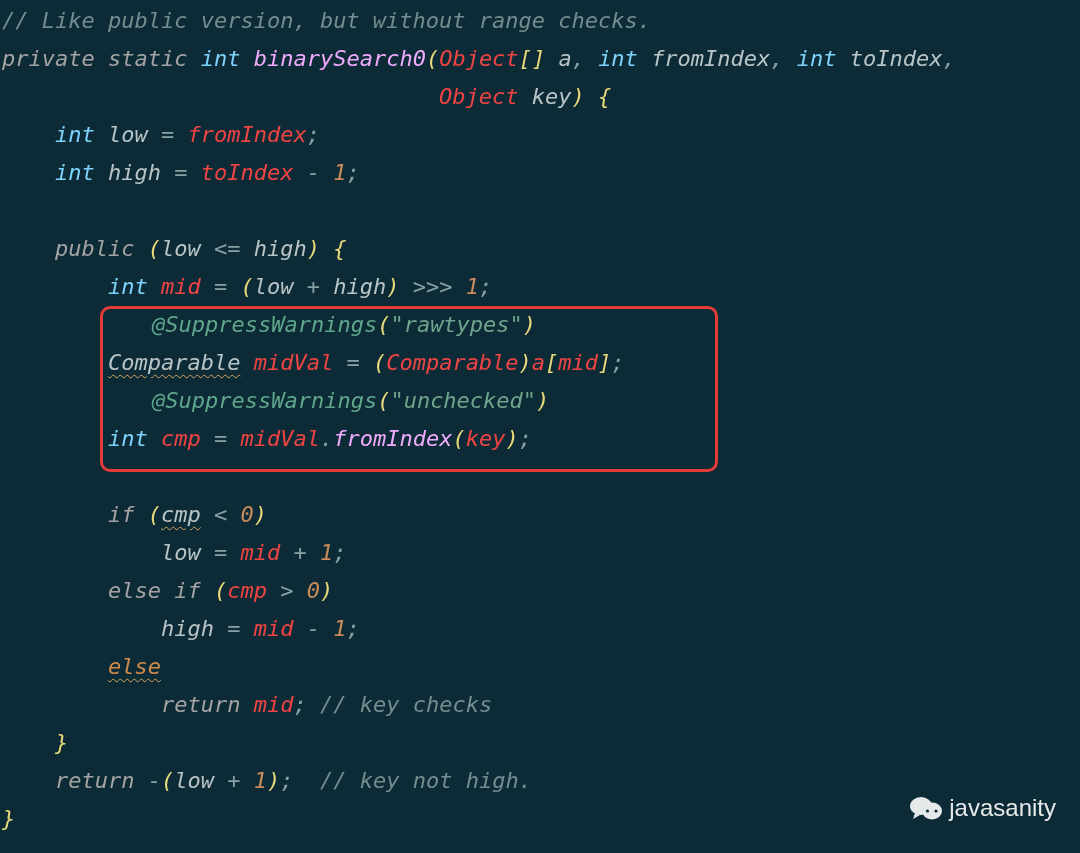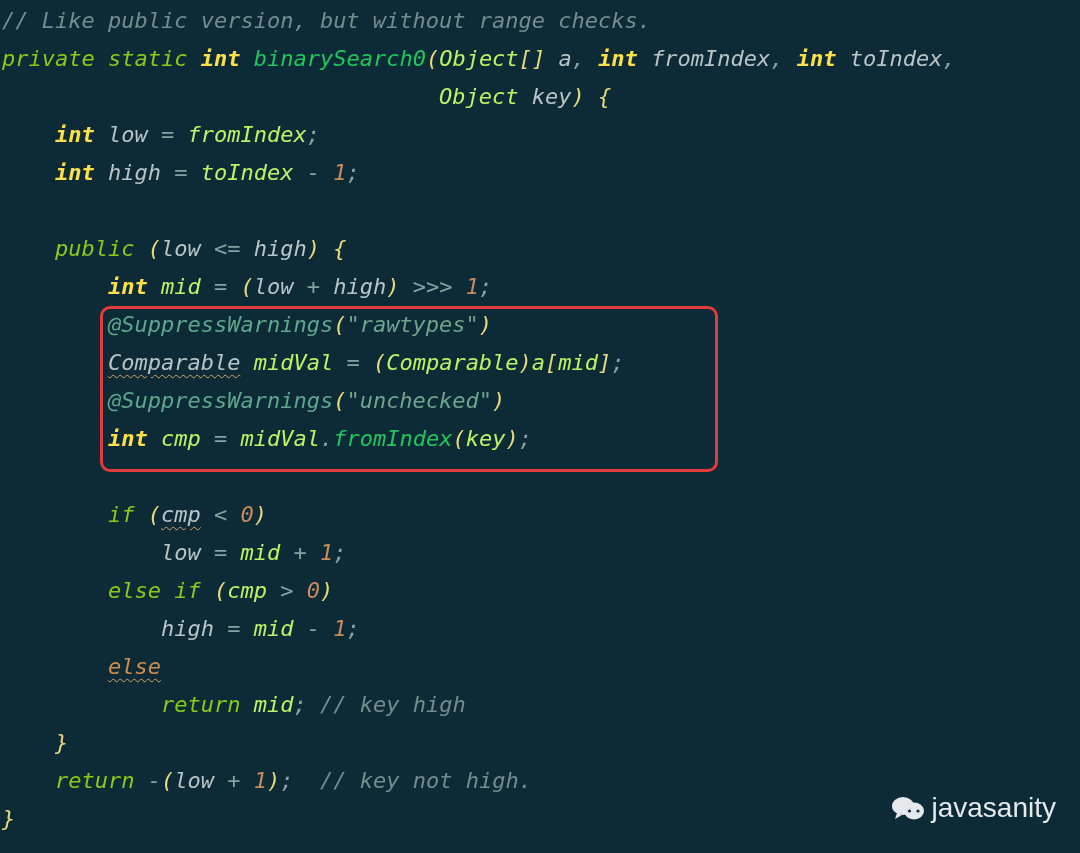--- a/index.html
+++ b/index.html
@@ -17,31 +17,31 @@
     font-style: italic;
     white-space: pre;
     padding: 2px 2px;
     color: #a0b3b5;
     position: relative;
     box-sizing: border-box;
     height: 853px;
   }
 
   .comment   { color: #748c8e; font-style: italic; }
-  .keyword   { color: #84cc16; }
-  .type      { color: #fde047; font-weight: bold; }
-  .method    { color: #22c55e; }
-  .annotation{ color: #5fa68c; }
+  .keyword   { color: #a3a3a3; }
+  .type      { color: #7dd3fc; }
+  .method    { color: #f0abfc; }
+  .annotation{ color: #5fa68c; margin-left: 44px; }
   .string    { color: #6fa38c; }
   .number    { color: #c98a5c; }
   .punct     { color: #8aa1a3; }
   .brace     { color: #e8d97a; }
   .bracket   { color: #e8d97a; }
   .paren     { color: #e8d97a; }
-  .ident     { color: #bef264; }
+  .ident     { color: #ef4444; }
   .param     { color: #b8c4c5; }
   .var-u     { color: #b8c4c5; text-underline-offset: 3px; text-decoration-thickness: 1px; }
   .var-wav   { color: #b8c4c5; text-decoration: underline wavy #d7a55f; text-underline-offset: 4px; text-decoration-thickness: 1px; }
   .kw-wav    { color: #d18c4b; text-decoration: underline wavy #d7a55f; text-underline-offset: 4px; text-decoration-thickness: 1px; }
 
   .highlight-box {
     position: absolute;
     border: 3px solid #e13b3b;
     border-radius: 10px;
     top: 306px;
@@ -50,21 +50,21 @@
     height: 160px;
     pointer-events: none;
   }
   .watermark {
     position: absolute;
     right: 24px;
     bottom: 26px;
     color: #e5e9ea;
     font-family: "Helvetica Neue", Arial, sans-serif;
     font-style: normal;
-    font-size: 28px;
+    font-size: 24px;
     display: flex;
     align-items: center;
     gap: 6px;
   }
   .watermark svg { display: block; }
 </style>
 </head>
 <body>
 
 <div class="editor"><span class="comment">// Like public version, but without range checks.</span>
@@ -78,21 +78,21 @@
         <span class="annotation">@SuppressWarnings</span><span class="paren">(</span><span class="string">"rawtypes"</span><span class="paren">)</span>
         <span class="var-wav">Comparable</span> <span class="ident">midVal</span> <span class="punct">=</span> <span class="paren">(</span><span class="ident">Comparable</span><span class="paren">)</span><span class="ident">a</span><span class="bracket">[</span><span class="ident">mid</span><span class="bracket">]</span><span class="punct">;</span>
         <span class="annotation">@SuppressWarnings</span><span class="paren">(</span><span class="string">"unchecked"</span><span class="paren">)</span>
         <span class="type">int</span> <span class="ident">cmp</span> <span class="punct">=</span> <span class="ident">midVal</span><span class="punct">.</span><span class="method">fromIndex</span><span class="paren">(</span><span class="ident">key</span><span class="paren">)</span><span class="punct">;</span>
 
         <span class="keyword">if</span> <span class="paren">(</span><span class="var-wav">cmp</span> <span class="punct">&lt;</span> <span class="number">0</span><span class="paren">)</span>
             <span class="var-u">low</span> <span class="punct">=</span> <span class="ident">mid</span> <span class="punct">+</span> <span class="number">1</span><span class="punct">;</span>
         <span class="keyword">else</span> <span class="keyword">if</span> <span class="paren">(</span><span class="ident">cmp</span> <span class="punct">&gt;</span> <span class="number">0</span><span class="paren">)</span>
             <span class="var-u">high</span> <span class="punct">=</span> <span class="ident">mid</span> <span class="punct">-</span> <span class="number">1</span><span class="punct">;</span>
         <span class="kw-wav">else</span>
-            <span class="keyword">return</span> <span class="ident">mid</span><span class="punct">;</span> <span class="comment">// key high</span>
+            <span class="keyword">return</span> <span class="ident">mid</span><span class="punct">;</span> <span class="comment">// key checks</span>
     <span class="brace">}</span>
     <span class="keyword">return</span> <span class="punct">-</span><span class="paren">(</span><span class="var-u">low</span> <span class="punct">+</span> <span class="number">1</span><span class="paren">)</span><span class="punct">;</span>  <span class="comment">// key not high.</span>
 <span class="brace">}</span>
 <div class="highlight-box"></div>
 <div class="watermark">
   <svg width="34" height="28" viewBox="0 0 34 28">
     <ellipse cx="12" cy="12" rx="11" ry="9" fill="#e5e9ea"></ellipse>
     <ellipse cx="23" cy="17" rx="10" ry="8.5" fill="#e5e9ea"></ellipse>
     <circle cx="18.5" cy="17" r="1.6" fill="#0c2b36"></circle>
     <circle cx="27" cy="17" r="1.6" fill="#0c2b36"></circle>

